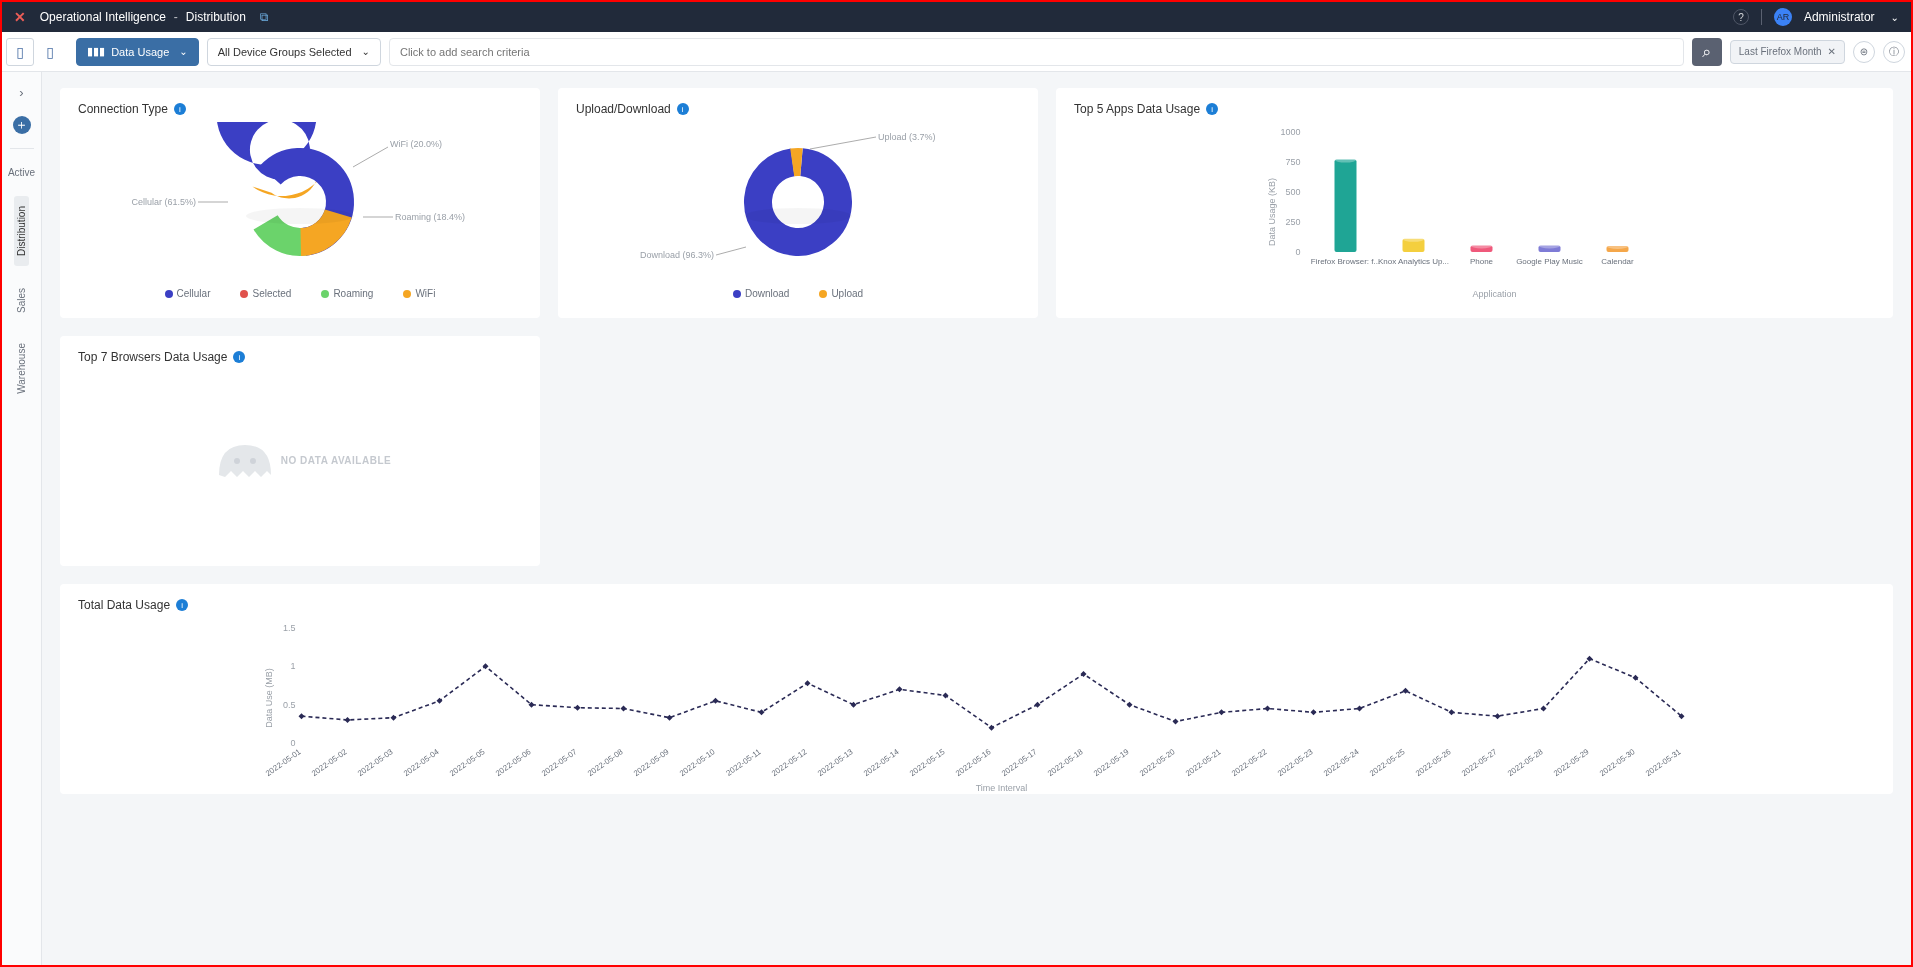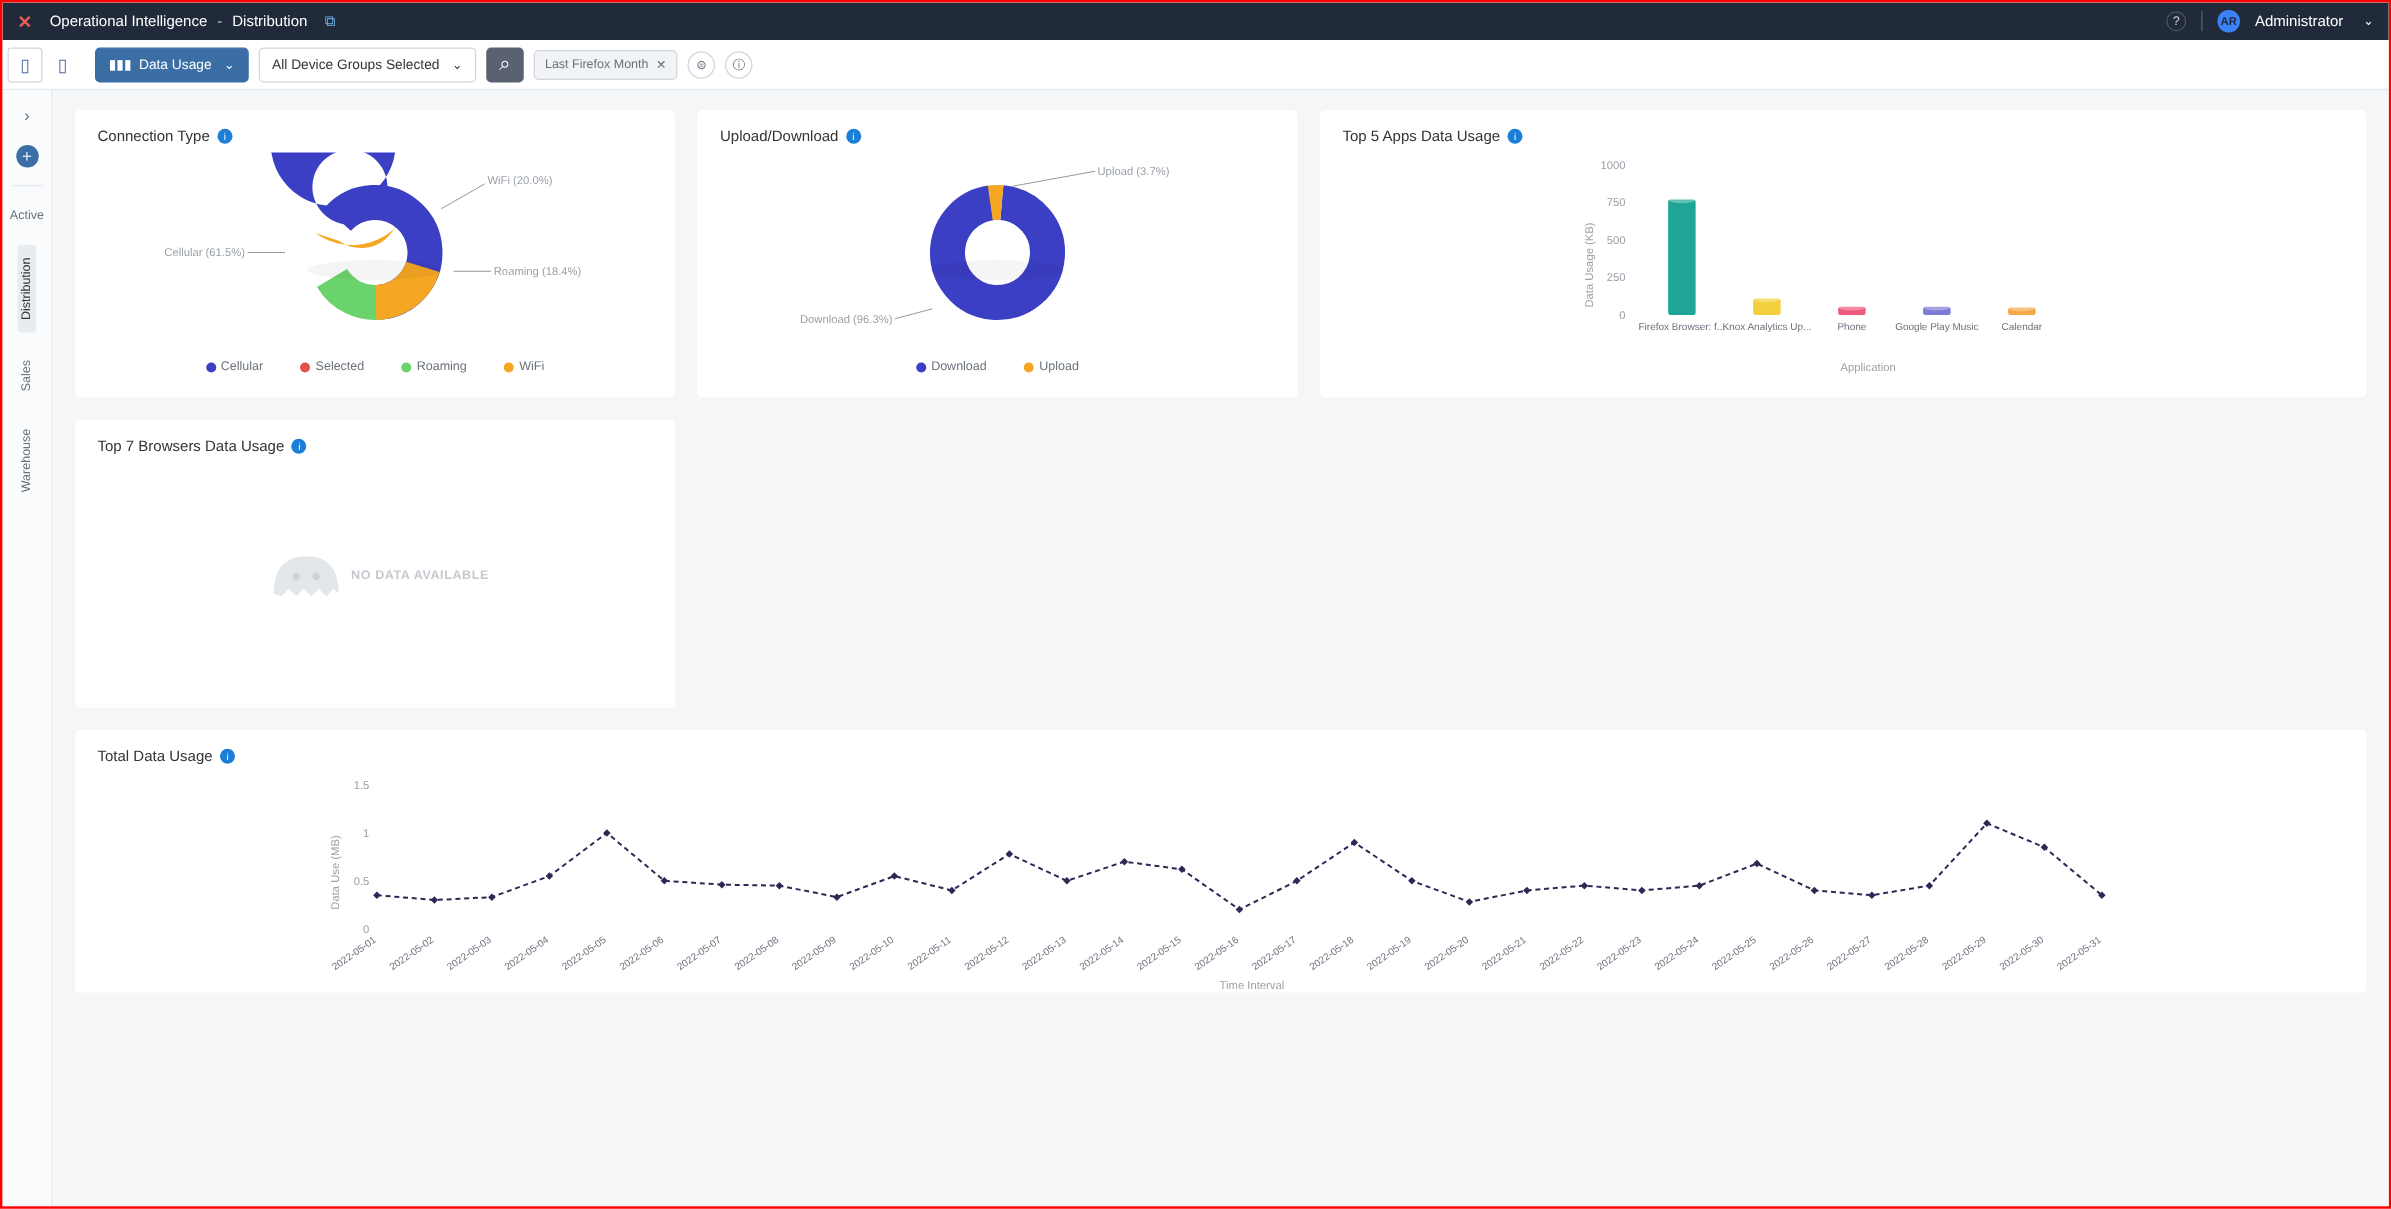--- a/index.html
+++ b/index.html
@@ -5,21 +5,21 @@
   *{box-sizing:border-box;margin:0;padding:0;font-family:"Segoe UI",Arial,sans-serif}
   body{background:#fff;width:1913px;height:967px;border:2px solid #ff0000;overflow:hidden}
   .header{height:30px;background:#212a3a;color:#fff;display:flex;align-items:center;padding:0 12px;font-size:12px}
   .hdr-logo{color:#ec5d57;font-weight:bold;margin-right:14px;font-size:14px}
   .hdr-title{display:flex;align-items:flex-start;gap:8px}
   .hdr-sep{opacity:.7}
   .hdr-right{margin-left:auto;display:flex;align-items:center;gap:12px}
   .help-icon,.user-chip,.user-name{display:flex;align-items:center}
   .help-icon{border:1px solid #5a6171;border-radius:50%;width:16px;height:16px;justify-content:center;font-size:10px;opacity:.8}
   .vbar{width:1px;height:16px;background:#5a6171}
-  .avatar{width:18px;height:18px;border-radius:50%;background:#3b82f6;color:#212a3a;font-size:9px;display:flex;align-items:center;justify-content:center;font-weight:700}
+  .avatar{width:18px;height:18px;border-radius:50%;background:#3b82f6;color:#212a3a;font-size:9px;display:flex;align-items:center;justify-content:center;font-weight:400}
   .chev{margin-left:4px;font-size:10px}
 
   .toolbar{height:40px;background:#fff;border-bottom:1px solid #e3e6ea;display:flex;align-items:center;padding-left:4px;gap:8px}
   .mode-icons{display:flex;gap:2px;margin-right:4px}
   .mode-icon{width:28px;height:28px;display:flex;align-items:center;justify-content:center;color:#4a6fa5;font-size:14px}
   .mode-icon:first-child{border:1px solid #cfd6de;border-radius:3px}
   .pill{height:28px;border:1px solid #cfd6de;border-radius:4px;display:flex;align-items:center;padding:0 10px;font-size:11px;color:#333;background:#fff;gap:6px}
   .pill.primary{background:#3a6ea5;color:#fff;border-color:#3a6ea5}
   .search-box{flex:1;height:28px;border:1px solid #e3e6ea;border-radius:4px;display:flex;align-items:center;padding:0 10px;background:#fff}
   .search-box input{border:none;outline:none;font-size:11px;color:#888;width:100%}
@@ -78,20 +78,23 @@
     <div class="mode-icon">▯</div>
   </div>
   <div class="pill primary">
     <span>▮▮▮</span>
     <span>Data Usage</span>
     <span class="chev">⌄</span>
   </div>
   <div class="pill">
     <span>All Device Groups Selected</span>
     <span class="chev">⌄</span>
+  </div>
+  <div class="search-box">
+    <input placeholder="Click to add search criteria" style="">
   </div>
   <div class="search-btn">
     <span>⌕</span>
   </div>
   <div class="time-pill">
     <span>Last Firefox Month</span>
     <span>✕</span>
   </div>
   <div class="circ-icon">⊜</div>
   <div class="circ-icon" style="margin-right:6px">ⓘ</div>

